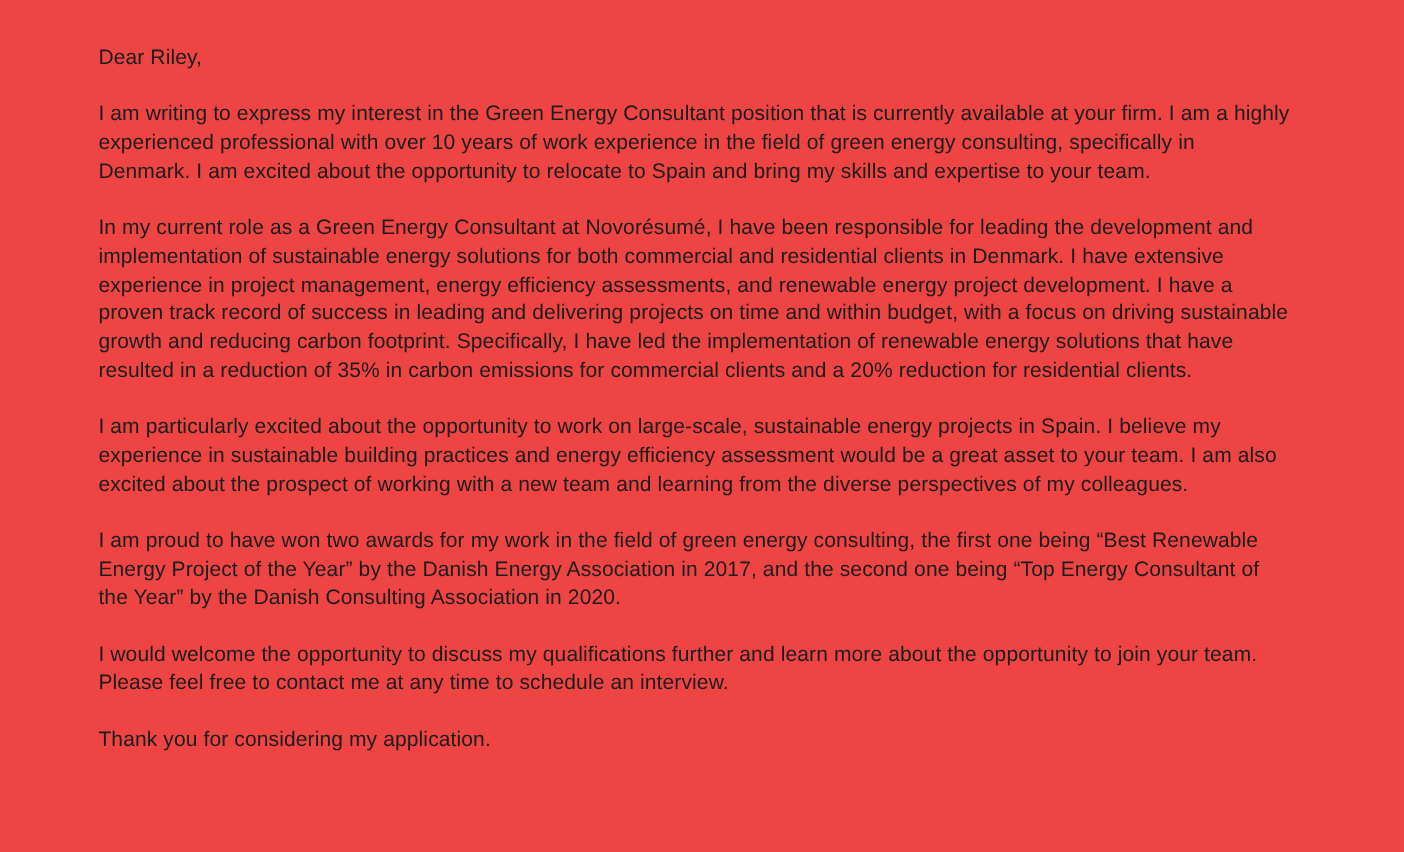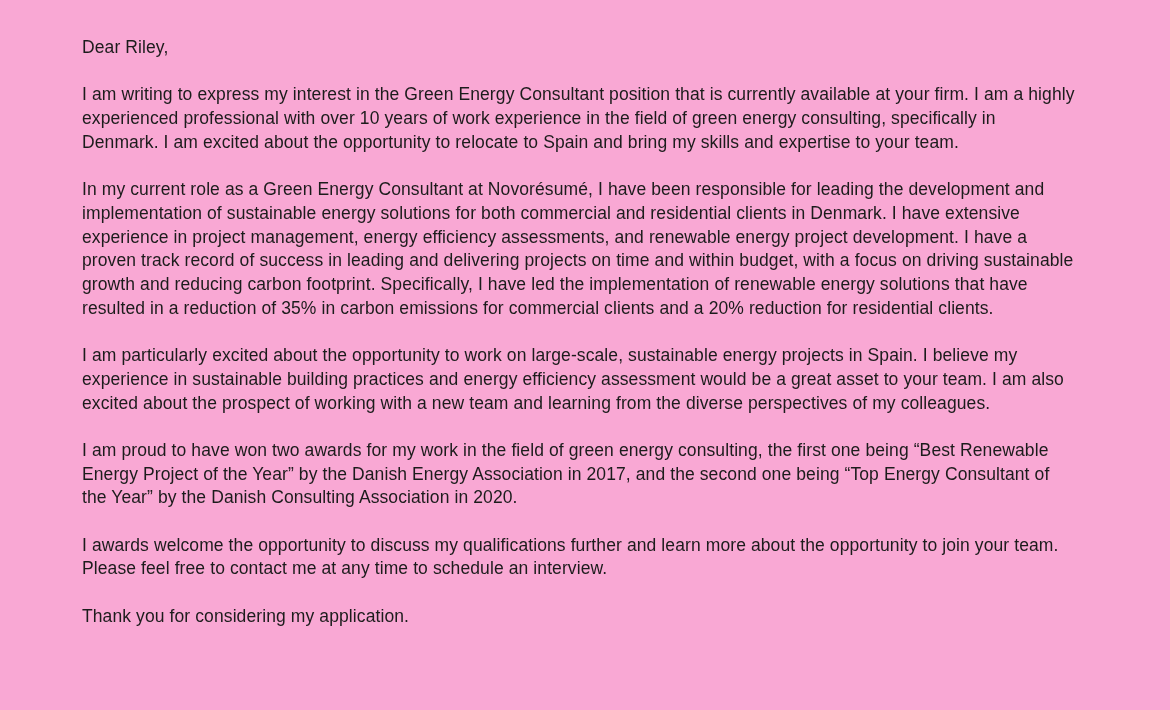--- a/index.html
+++ b/index.html
@@ -3,21 +3,21 @@
 <meta charset="utf-8">
 <style>
   html, body {
     margin: 0;
     padding: 0;
     background: #ffffff;
   }
   .page {
     width: 1170px;
     height: 710px;
-    background: #f9a8d4;
+    background: #ef4444;
     overflow: hidden;
     box-sizing: border-box;
   }
   .letter {
     box-sizing: border-box;
     padding: 36px 0 0 82px;
     width: 1082px; 
     color: #1c1c1c;
     font-family: "Liberation Sans", "DejaVu Sans", sans-serif;
     font-size: 17.5px;
@@ -36,16 +36,16 @@
 </head>
 <body>
 
 <div class="page">
   <div class="letter">
     <p>Dear Riley,</p>
     <p>I am writing to express my interest in the Green Energy Consultant position that is currently available at your firm. I am a highly experienced professional with over 10 years of work experience in the field of green energy consulting, specifically in Denmark. I am excited about the opportunity to relocate to Spain and bring my skills and expertise to your team.</p>
     <p>In my current role as a Green Energy Consultant at Novorésumé, I have been responsible for leading the development and implementation of sustainable energy solutions for both commercial and residential clients in Denmark. I have extensive experience in project management, energy efficiency assessments, and renewable energy project development. I have a proven track record of success in leading and delivering projects on time and within budget, with a focus on driving sustainable growth and reducing carbon footprint. Specifically, I have led the implementation of renewable energy solutions that have resulted in a reduction of 35% in carbon emissions for commercial clients and a 20% reduction for residential clients.</p>
     <p>I am particularly excited about the opportunity to work on large-scale, sustainable energy projects in Spain. I believe my experience in sustainable building practices and energy efficiency assessment would be a great asset to your team. I am also excited about the prospect of working with a new team and learning from the diverse perspectives of my colleagues.</p>
     <p>I am proud to have won two awards for my work in the field of green energy consulting, the first one being “Best Renewable Energy Project of the Year” by the Danish Energy Association in 2017, and the second one being “Top Energy Consultant of the Year” by the Danish Consulting Association in 2020.</p>
-    <p>I awards welcome the opportunity to discuss my qualifications further and learn more about the opportunity to join your team. Please feel free to contact me at any time to schedule an interview.</p>
+    <p>I would welcome the opportunity to discuss my qualifications further and learn more about the opportunity to join your team. Please feel free to contact me at any time to schedule an interview.</p>
     <p>Thank you for considering my application.</p>
   </div>
 </div>
 
 </body></html>

